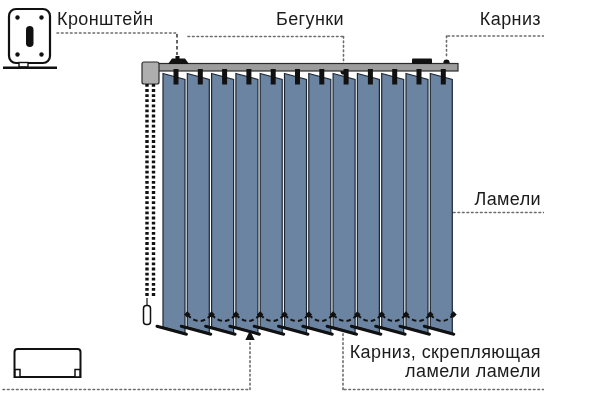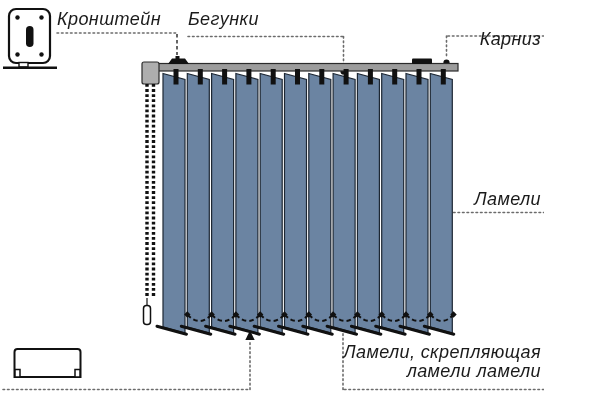--- a/index.html
+++ b/index.html
@@ -1,20 +1,19 @@
 <!DOCTYPE html>
 <html style="--bg: #ffffff; --slat-fill: #6b84a2; --slat-border: #1d2733; --rail-fill: #9c9c9c; --rail-border: #2b2b2b; --endcap-fill: #aeaeae; --ink: #111111; --leader: #6b6b6b; --text: #1b1b1b;"><head>
 <meta charset="utf-8">
 <style>
   html,body{margin:0;padding:0;background:#fff;}
   .stage{
     position:relative;width:544px;height:400px;overflow:hidden;
     background:var(--bg,#fff);
     font-family:"Liberation Sans",sans-serif;
-    font-style:italic;
   }
   svg{position:absolute;left:0;top:0;}
   .label{
     position:absolute;
     font-size:18px;line-height:19px;letter-spacing:0.4px;
     color:var(--text,#1b1b1b);
     white-space:nowrap;
   }
   .slat{fill:var(--slat-fill,#6b84a2);stroke:var(--slat-border,#1d2733);stroke-width:1.2;}
   .hook{fill:var(--ink,#111);}
@@ -141,25 +140,25 @@
 
     <g>
       <path class="outline" stroke-width="2" d="M17.5,349 H77.5 Q80.5,349 80.5,352 V377 H14.5 V352 Q14.5,349 17.5,349 Z"></path>
       <rect class="outline" x="15" y="369.5" width="5" height="7.5" stroke-width="1.5"></rect>
       <rect class="outline" x="75" y="369.5" width="5" height="7.5" stroke-width="1.5"></rect>
     </g>
   </svg>
 
   <div class="label" style="left:57px;top:10px;">Кронштейн</div>
 
-  <div class="label" style="left:188px;top:10px;width:156px;text-align:left;">Бегунки</div>
+  <div class="label" style="left:188px;top:10px;width:156px;text-align:right;">Бегунки</div>
 
-  <div class="label" style="right:3px;top:10px;text-align:right;margin-top:20px;">Карниз</div>
+  <div class="label" style="right:3px;top:10px;text-align:right;">Карниз</div>
 
   <div class="label" style="right:3px;top:190px;text-align:right;">Ламели</div>
 
 
   <div class="label" style="right:3px;top:343px;text-align:right;">
-    <div>Ламели, скрепляющая</div>
+    <div>Карниз, скрепляющая</div>
     <div>ламели ламели</div>
   </div>
 
 </div>
 
 </body></html>

